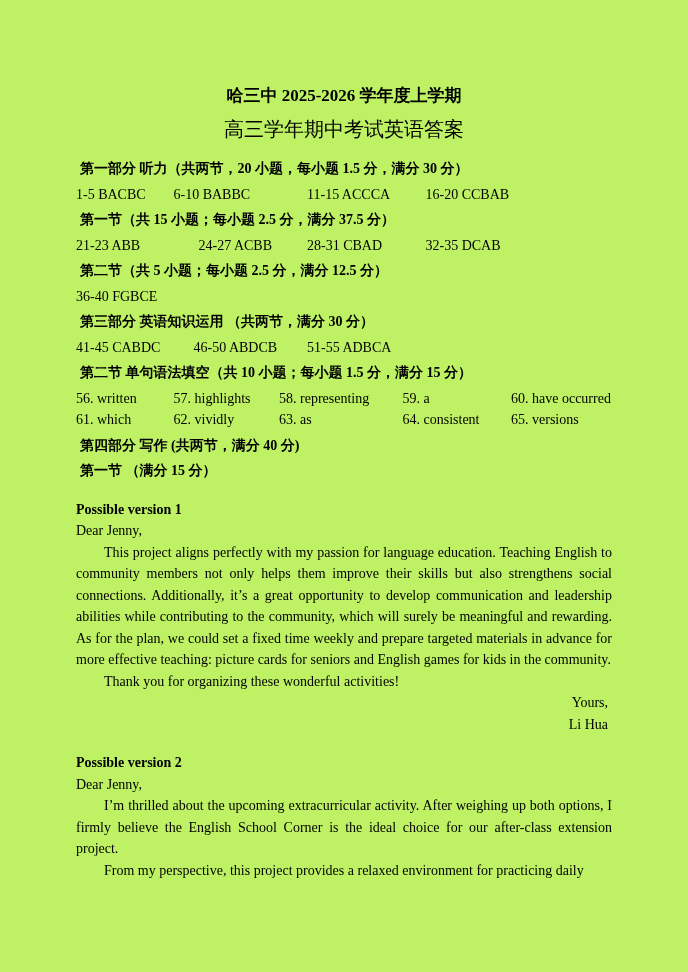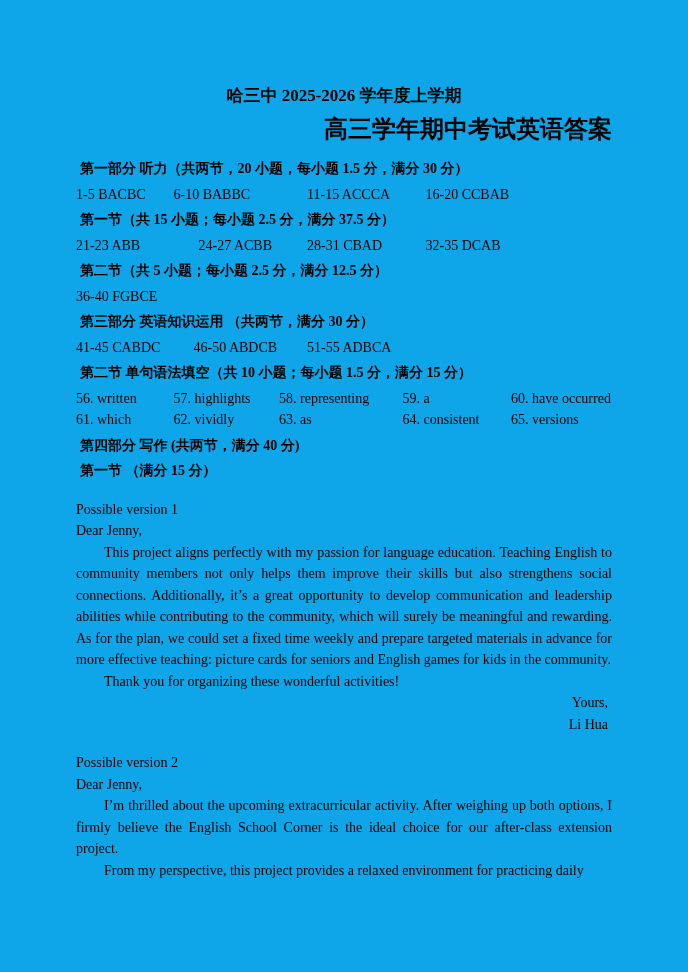--- a/index.html
+++ b/index.html
@@ -10,33 +10,33 @@
     color: #000000;
     font-family: "Liberation Serif", "DejaVu Serif", serif;
     overflow: hidden;
   }
   .page {
     position: relative;
     width: 688px;
     height: 972px;
     box-sizing: border-box;
     padding: 84px 76px 0 76px;
-    background: #0ea5e9;
+    background: #bef264;
   }
   .doc-title {
     text-align: center;
     font-weight: bold;
     font-size: 17px;
     line-height: 24px;
     margin: 0 0 6px 0;
   }
   .doc-subtitle {
-    text-align: right;
-    font-weight: bold;
-    font-size: 24px;
+    text-align: center;
+    font-weight: normal;
+    font-size: 20px;
     line-height: 30px;
     margin: 0 0 14px 0;
   }
   .h {
     font-weight: bold;
     font-size: 14px;
     line-height: 21.5px;
     margin: 4px;
     white-space: nowrap;
   }
@@ -59,21 +59,21 @@
   .rowE span:nth-child(2){ width: 102px; }
   .rowE span:nth-child(3){ width: 120px; }
   .rowE span:nth-child(4){ width: 105px; }
   .p {
     font-size: 14px;
     line-height: 21.5px;
     margin: 0;
     text-align: justify;
   }
   .indent { text-indent: 28px; }
-  .bold { font-weight: normal; margin-top: 17px; }
+  .bold { font-weight: bold; margin-top: 17px; }
   .right {
     text-align: right;
     padding-right: 4px;
   }
   .footer {
     position: absolute;
     top: 902px;
     left: 0;
     width: 688px;
     display: flex;

